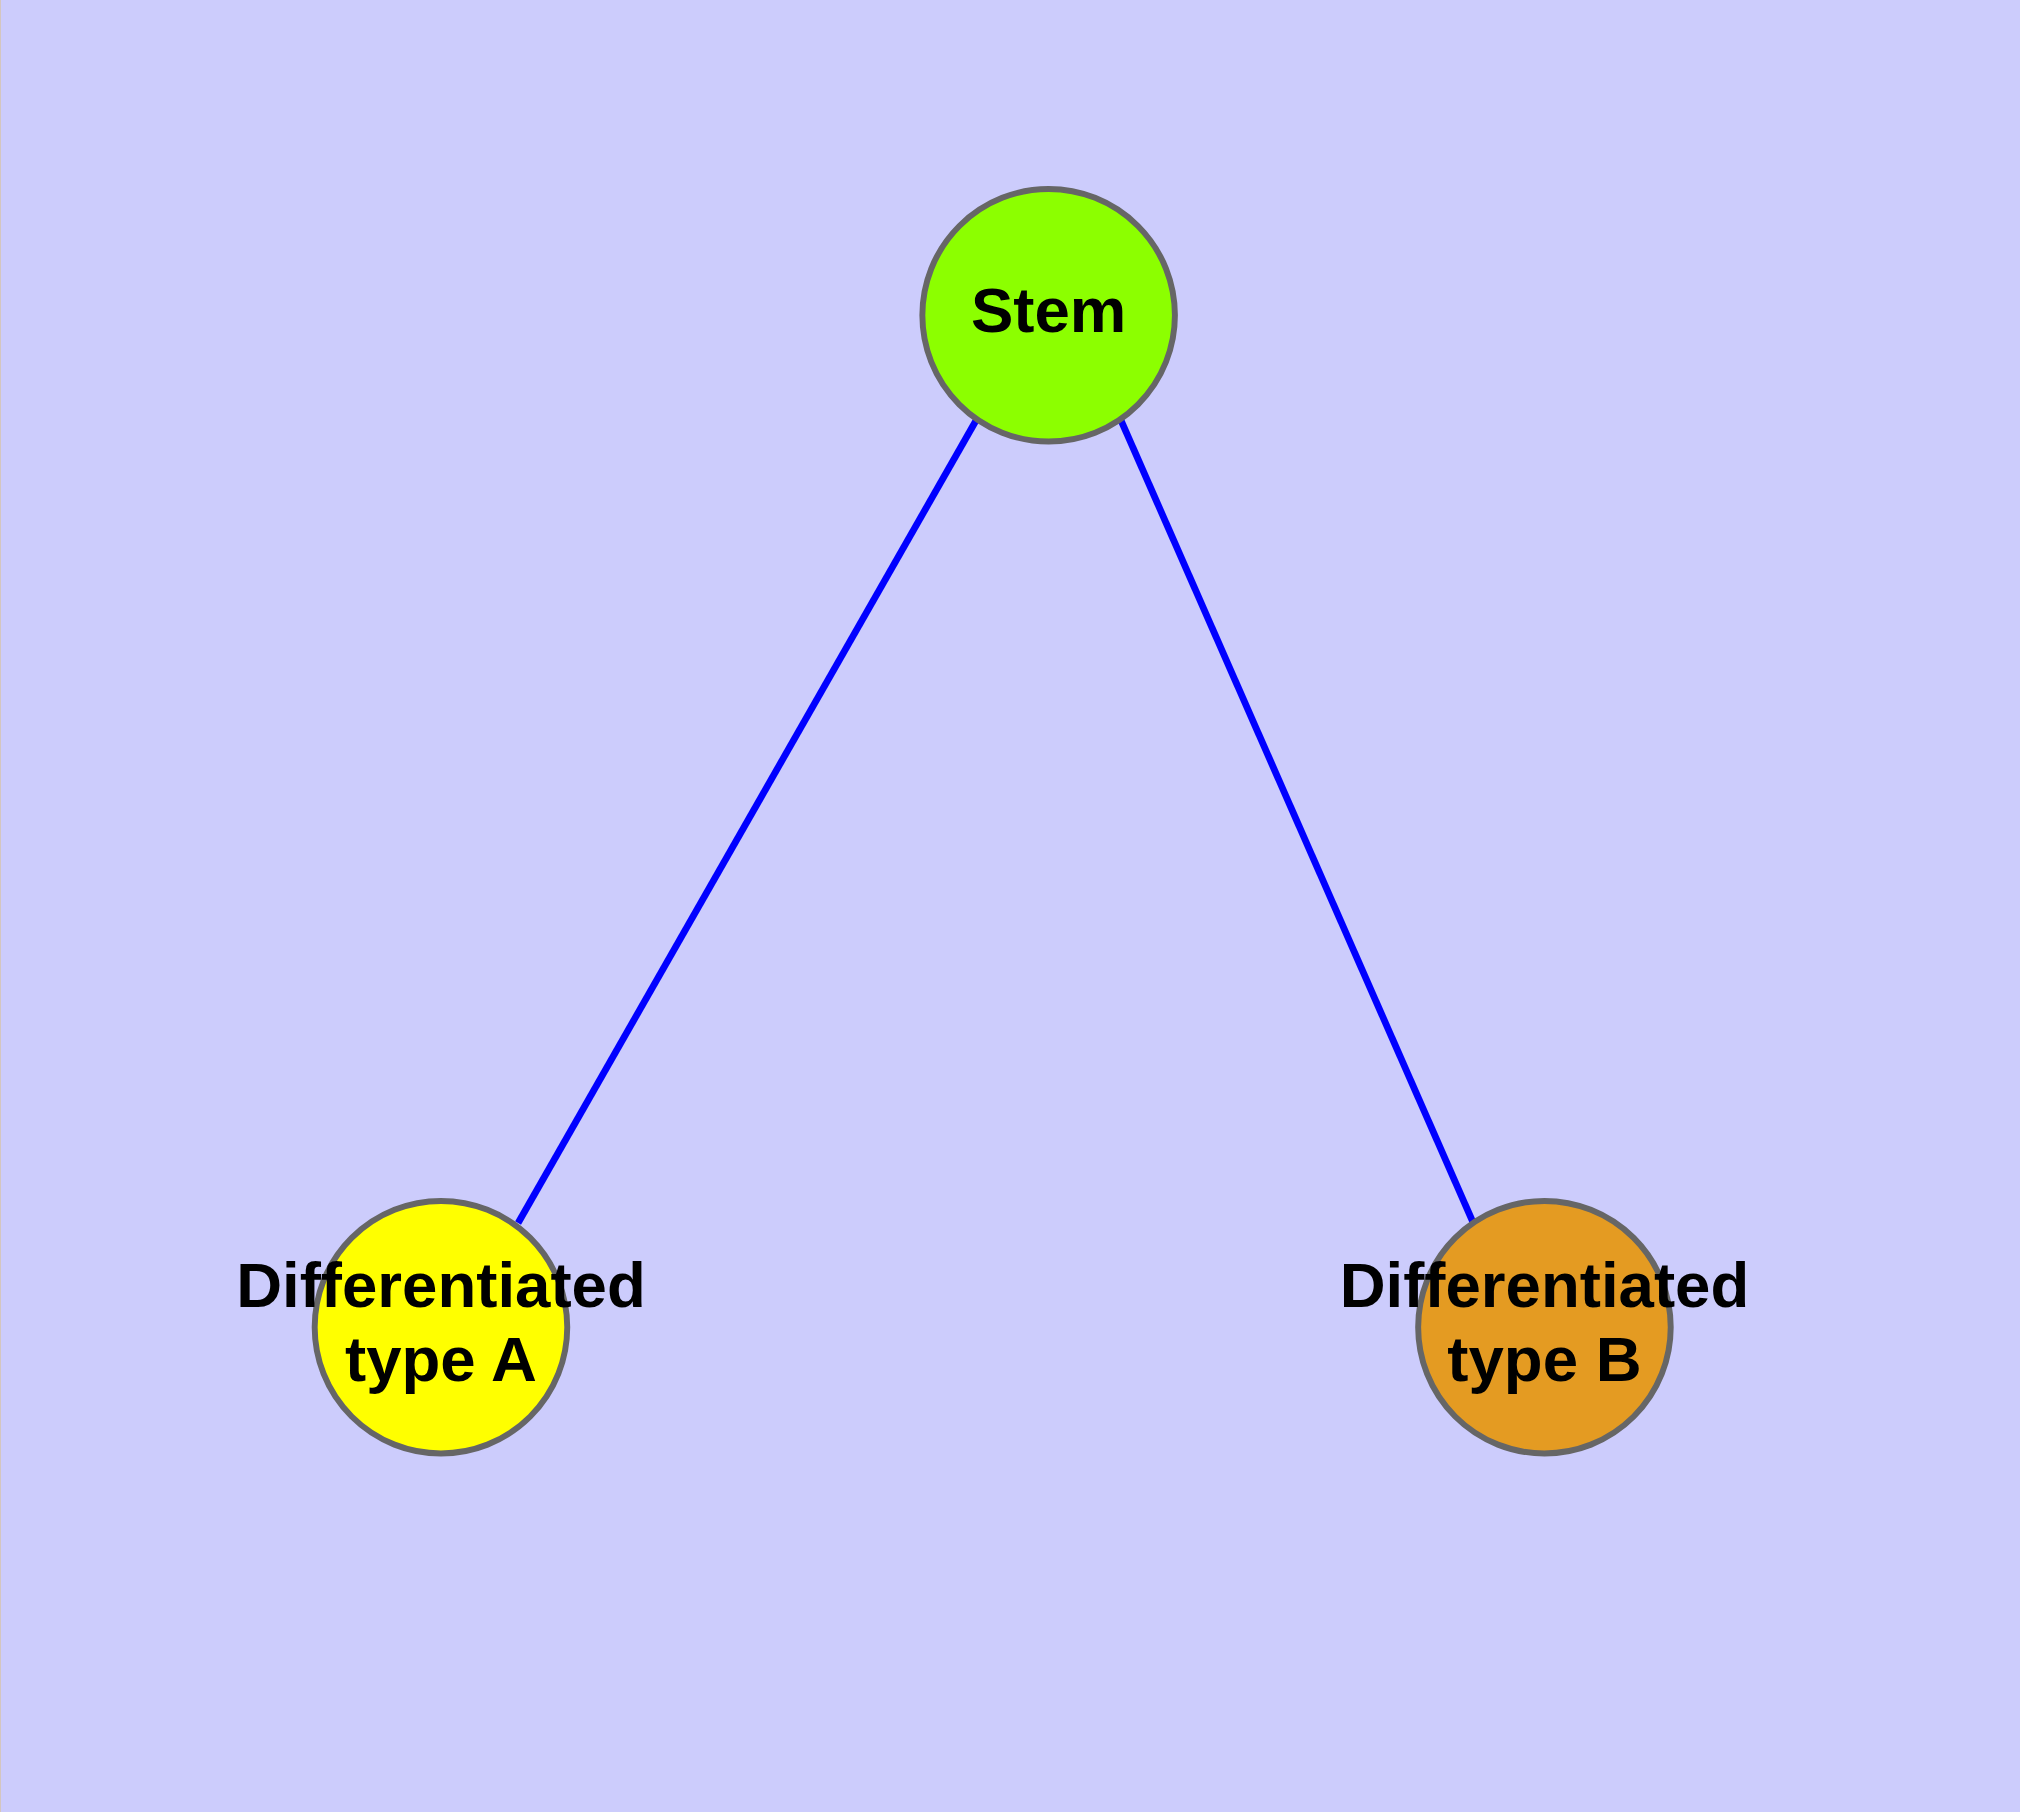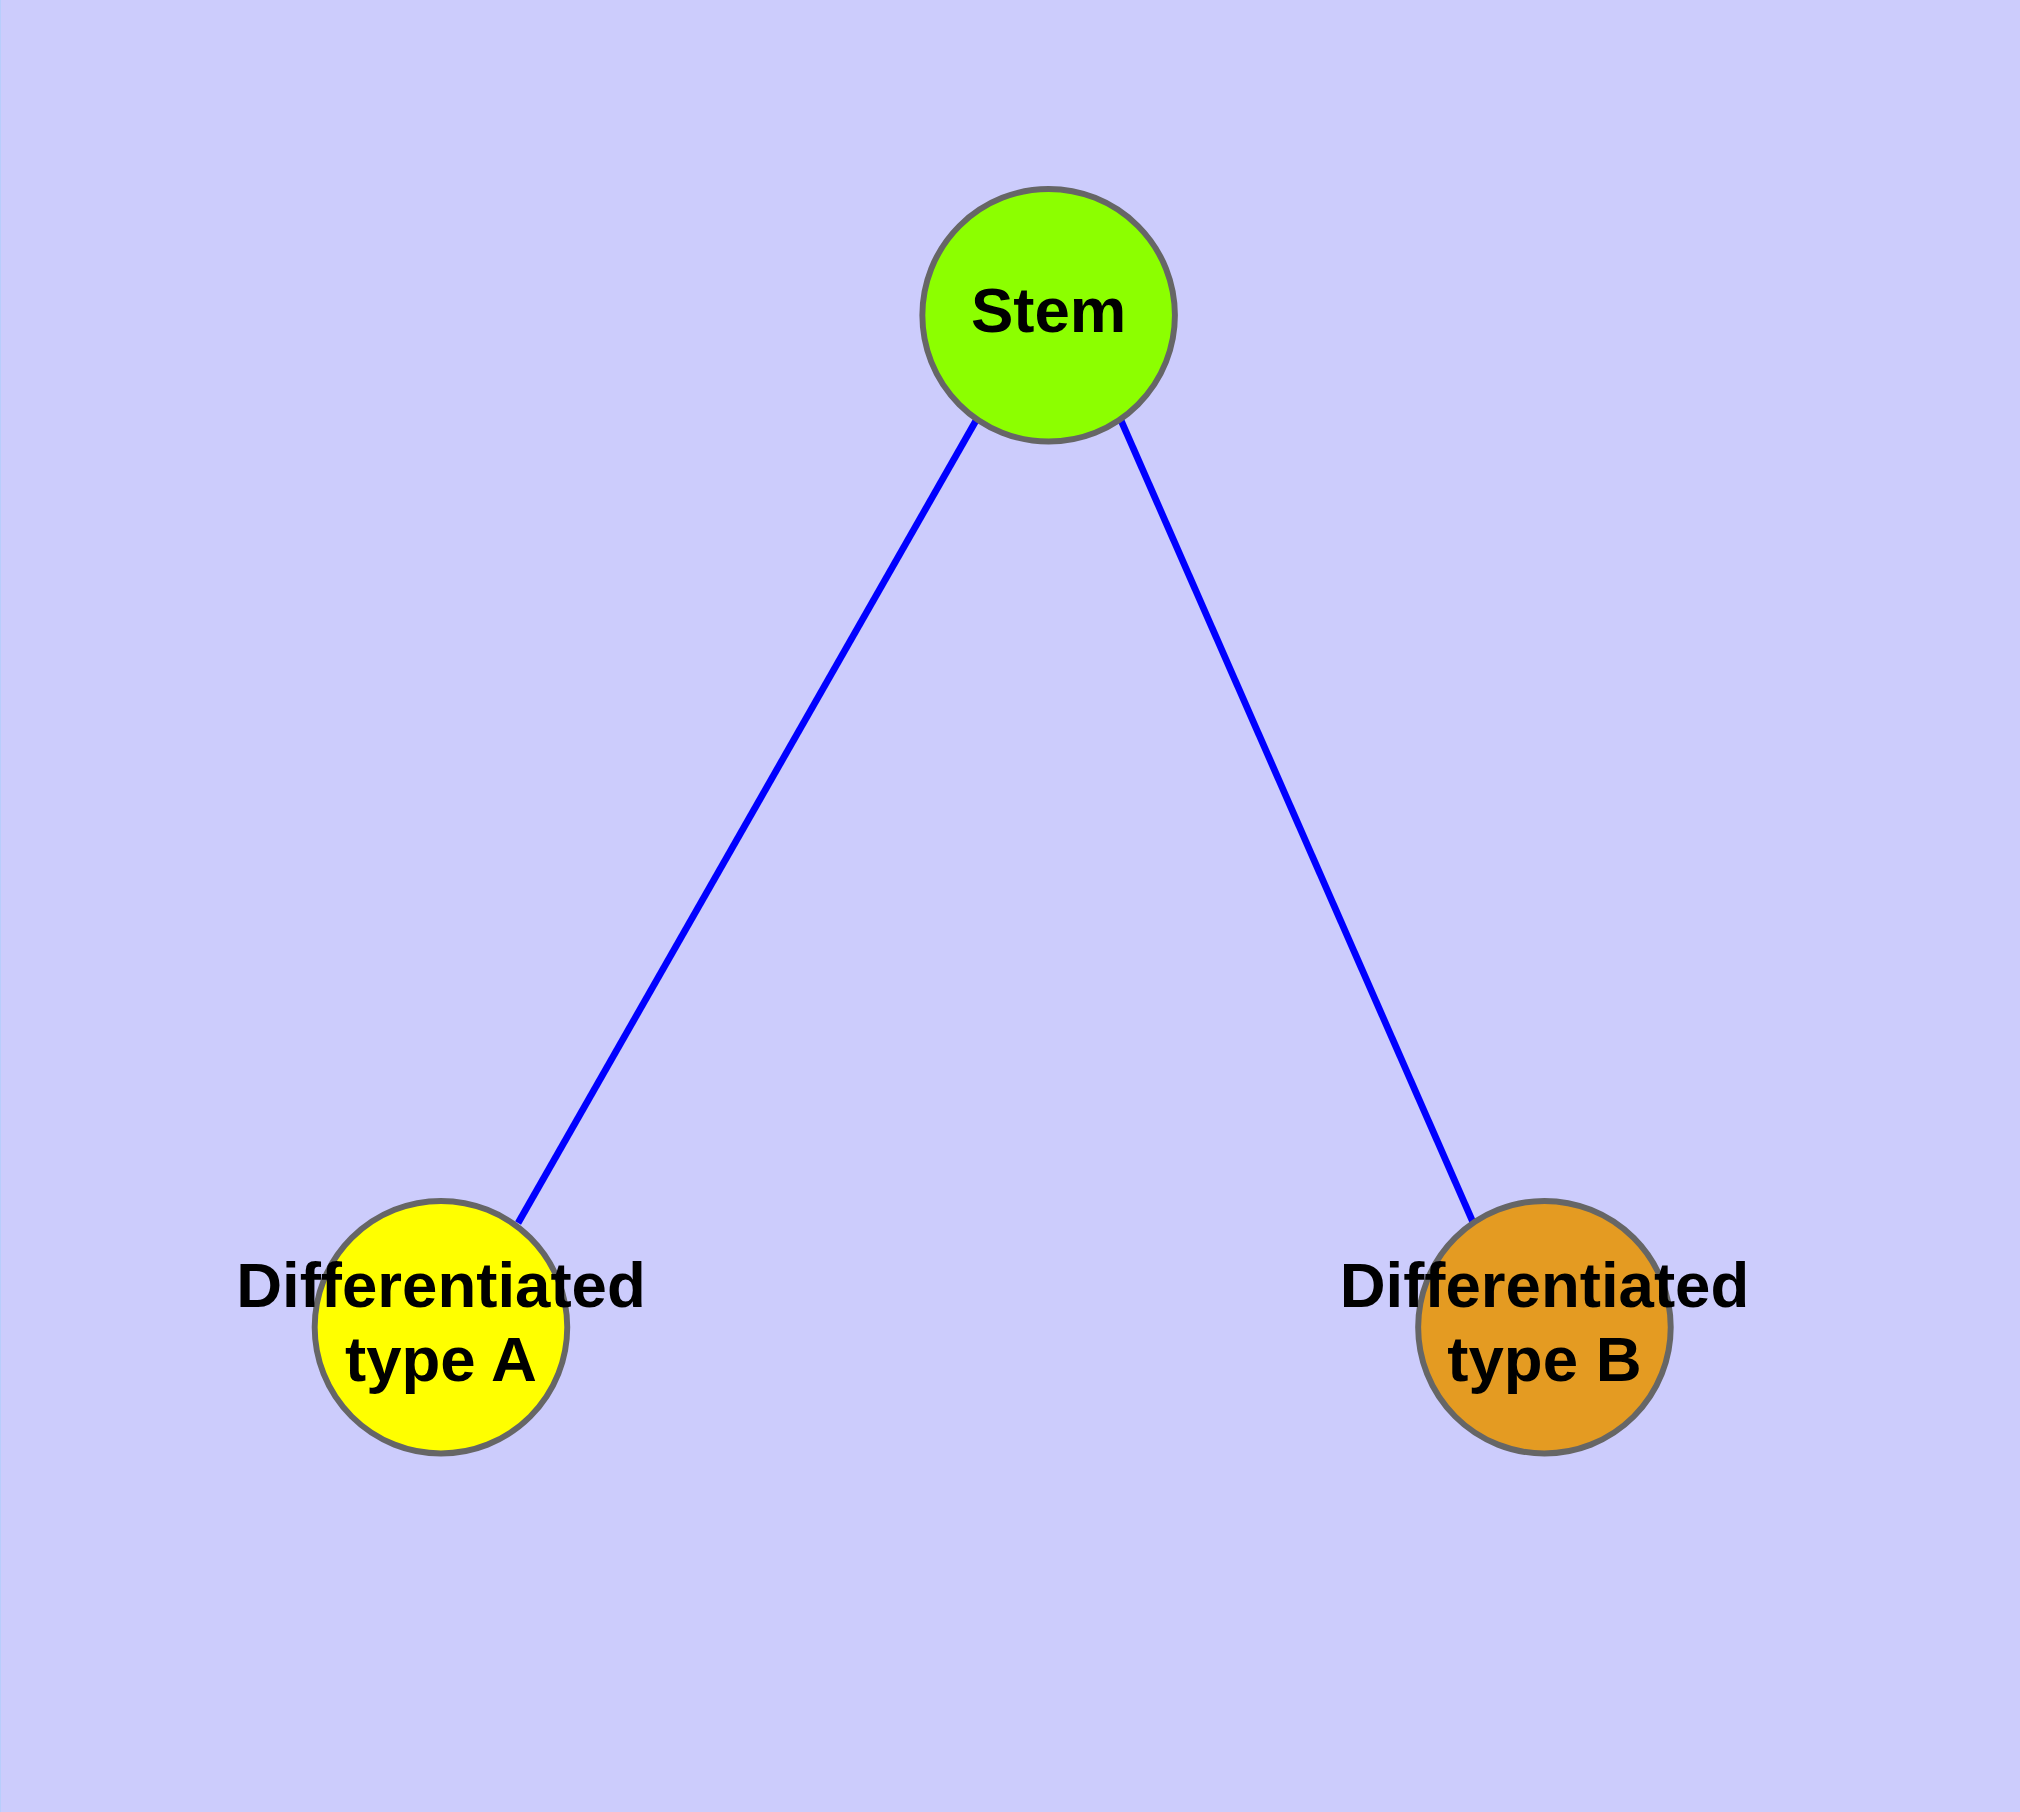--- a/index.html
+++ b/index.html
@@ -28,21 +28,21 @@
     font-weight: bold;
     fill: #000000;
     text-anchor: middle;
     dominant-baseline: middle;
     paint-order: normal;
   }
 </style>
 </head>
 <body>
 
-<div id="stage" style="width: 1926px; height: 1812px; background: #7dd3fc;">
+<div id="stage" style="width: 1926px; height: 1812px; background: #eab308;">
   <svg id="graph-svg" viewBox="0 0 2384 2138" xmlns="http://www.w3.org/2000/svg" style="width: 2021px; height: 1812px;">
 
     <rect x="0" y="0" width="2384" height="2138" fill="#ccccfc"></rect>
 
     <g>
       <line class="graph-edge" x1="1152" y1="495" x2="611" y2="1443" stroke="#0000ff" stroke-width="8" stroke-linecap="butt"></line>
       <line class="graph-edge" x1="1322" y1="495" x2="1738" y2="1443" stroke="#0000ff" stroke-width="8" stroke-linecap="butt"></line>
     </g>
 
     <g>

